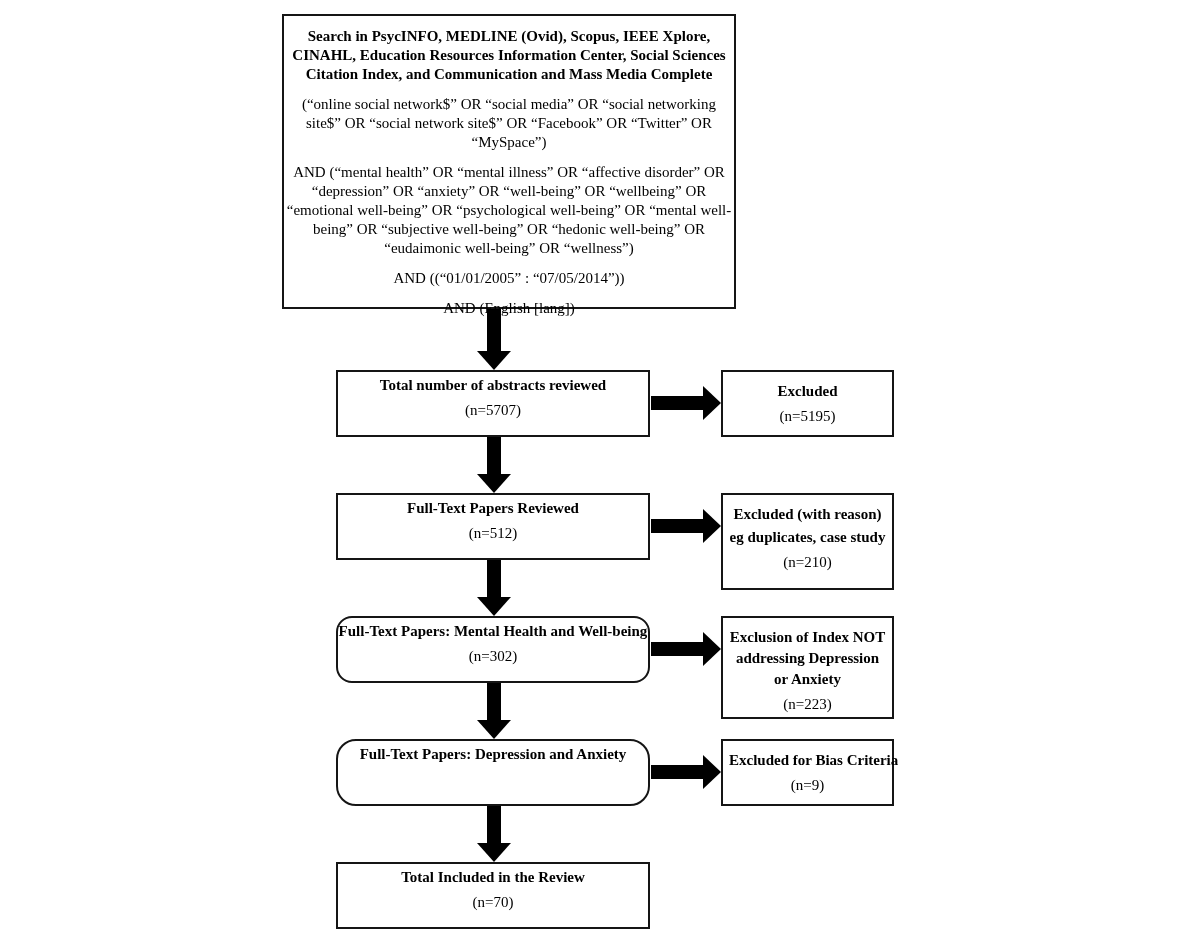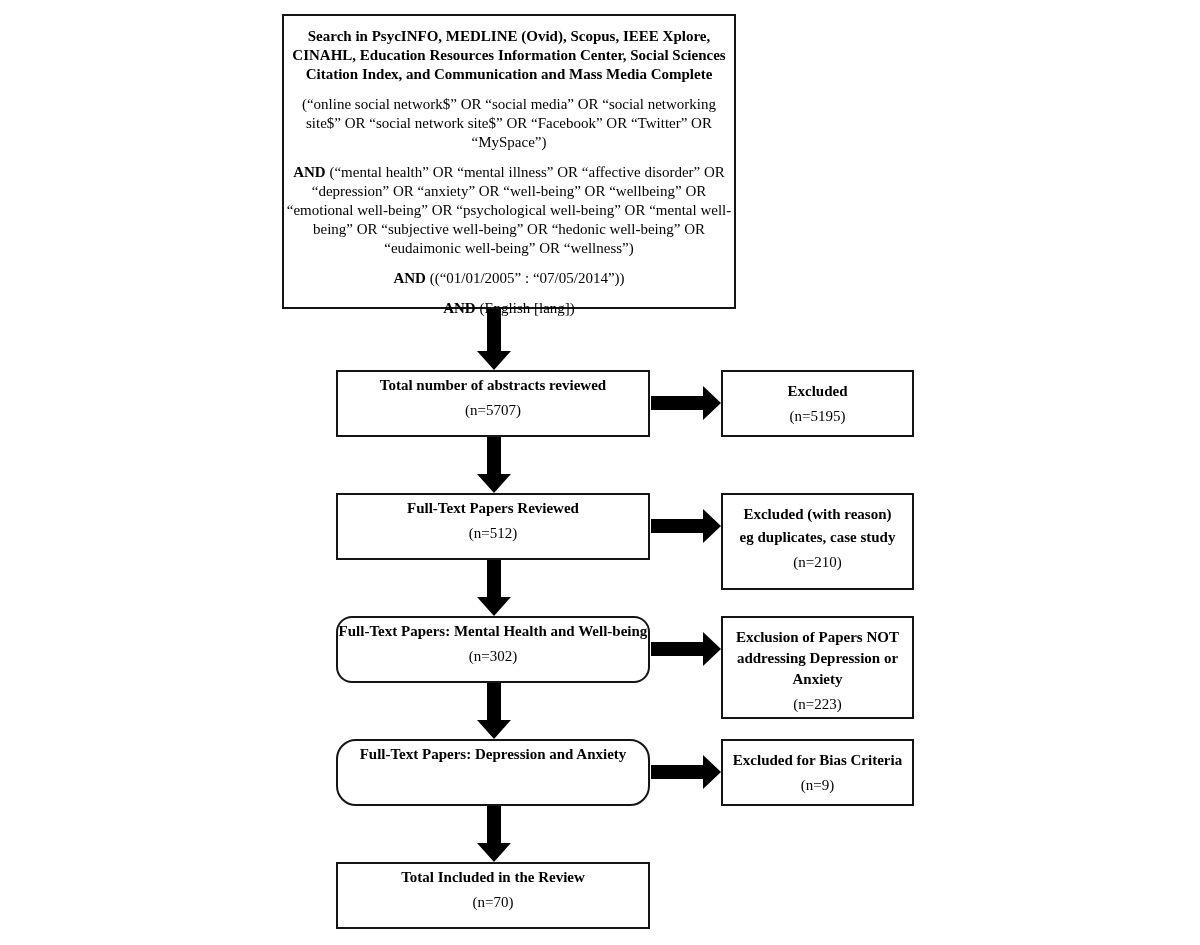--- a/index.html
+++ b/index.html
@@ -28,29 +28,29 @@
     padding: 11px 2px;
     font-size: 15px;
     line-height: 19px;
   }
   .sb-title {
     font-weight: bold;
     margin: 0 0 11px 0;
   }
   .sb-p { margin: 0 0 11px 0; }
   .sb-p:last-child { margin-bottom: 0; }
-  .b { font-weight: bold; text-align: center; }
+  .b { font-weight: normal; text-align: center; }
   
   .main-box {
     left: 336px; width: 314px; height: 67px;
     padding-top: 1px;
   }
   
   .excl-box {
-    left: 721px; width: 193px;
+    left: 721px; width: 173px;
     padding: 7px 6px;
   }
   .box-title {
     font-weight: bold;
     font-size: 15px;
     line-height: 21px;
     margin-top: 2px;
   }
   .nowrap { white-space: nowrap; }
   .box-sub {
@@ -178,21 +178,21 @@
   <div class="box excl-box" style="top:370px; height:67px;">
     <div class="box-title nowrap">Excluded</div>
     <div class="box-count">(n=5195)</div>
   </div>
   <div class="box excl-box" style="top:493px; height:97px;">
     <div class="box-title nowrap">Excluded (with reason)</div>
     <div class="box-sub nowrap">eg duplicates, case study</div>
     <div class="box-count">(n=210)</div>
   </div>
   <div class="box excl-box" style="top:616px; height:103px;">
-    <div class="box-title">Exclusion of Papers NOT addressing Depression or Anxiety</div>
+    <div class="box-title">Exclusion of Index NOT addressing Depression or Anxiety</div>
     <div class="box-count">(n=223)</div>
   </div>
   <div class="box excl-box" style="top:739px; height:67px;">
     <div class="box-title nowrap">Excluded for Bias Criteria</div>
     <div class="box-count">(n=9)</div>
   </div>
 
 </div>
 
 </body></html>

